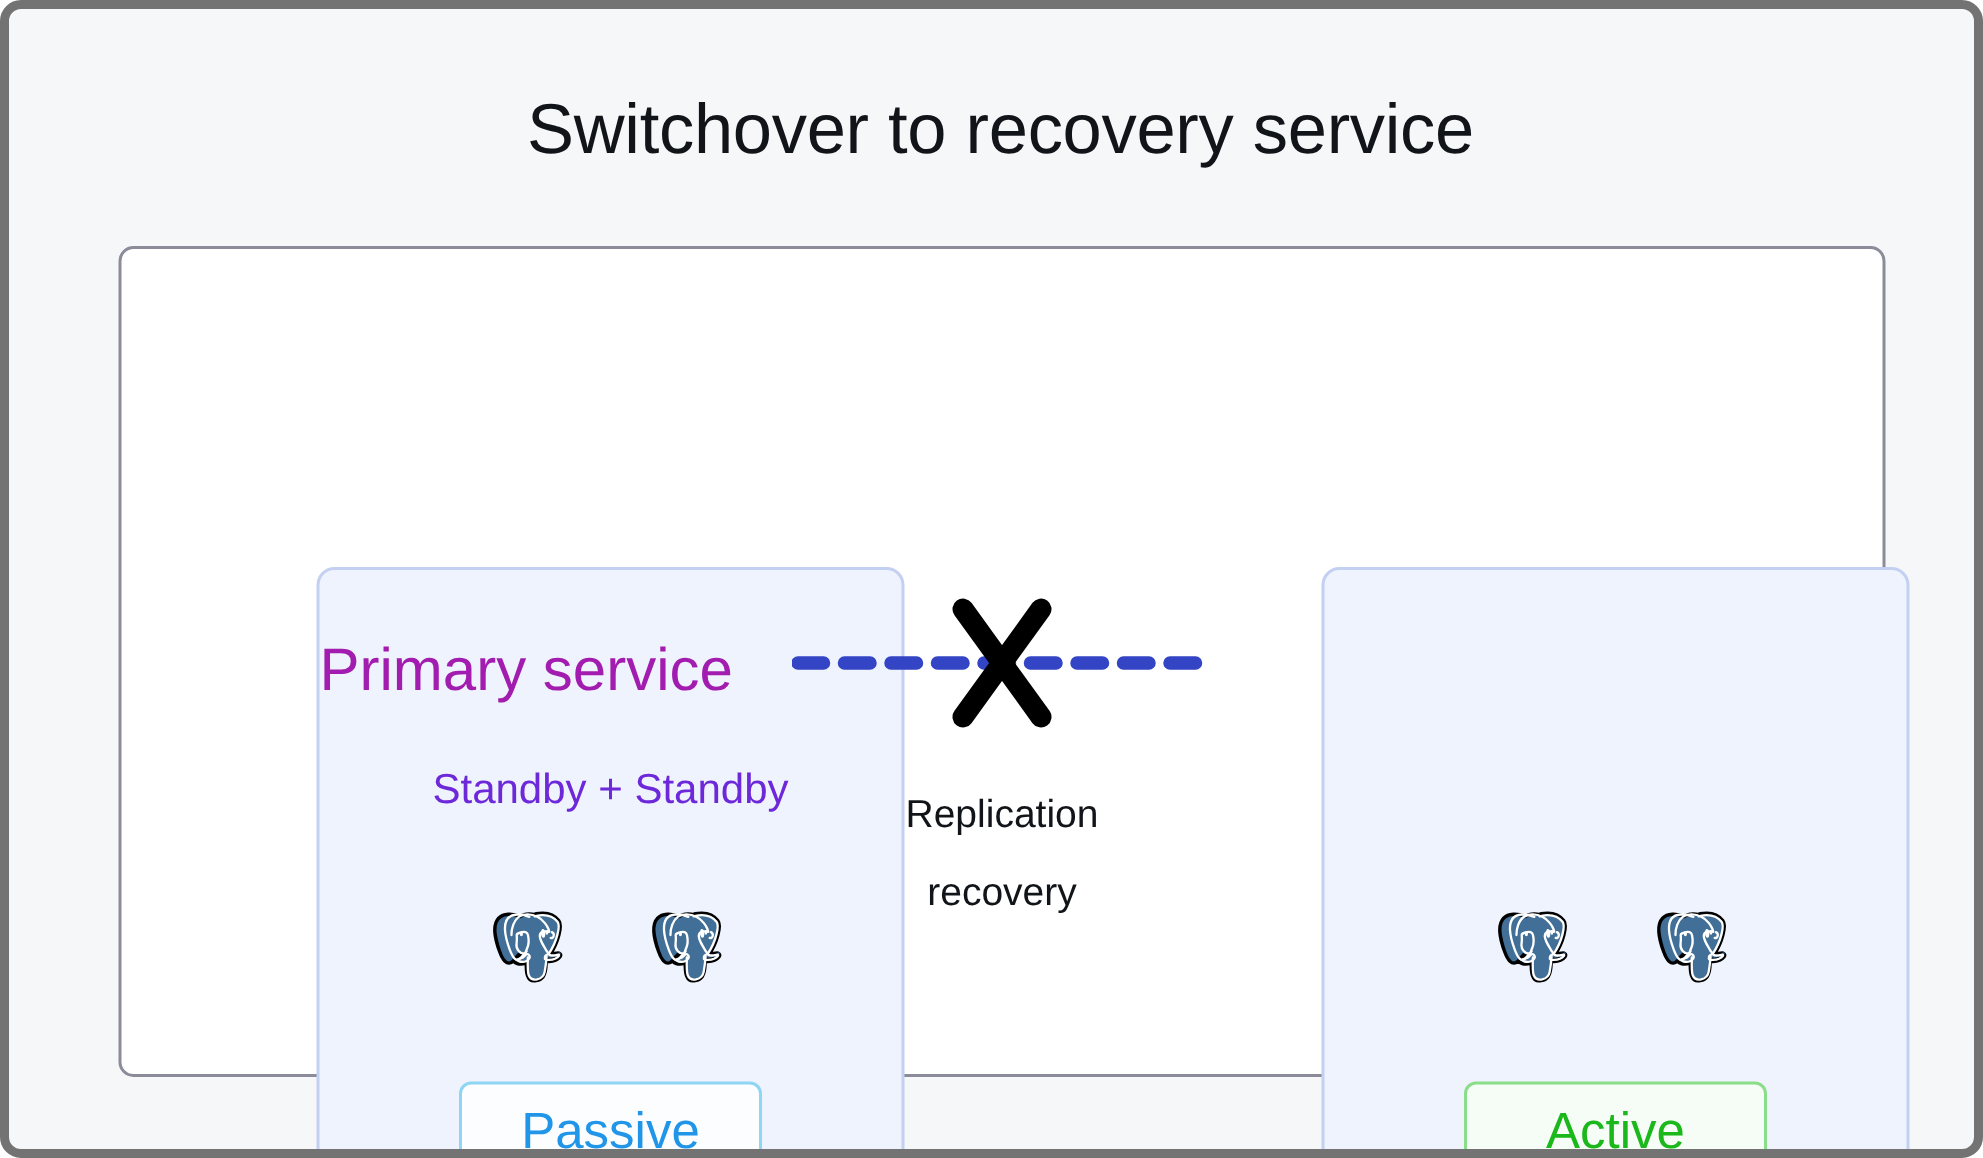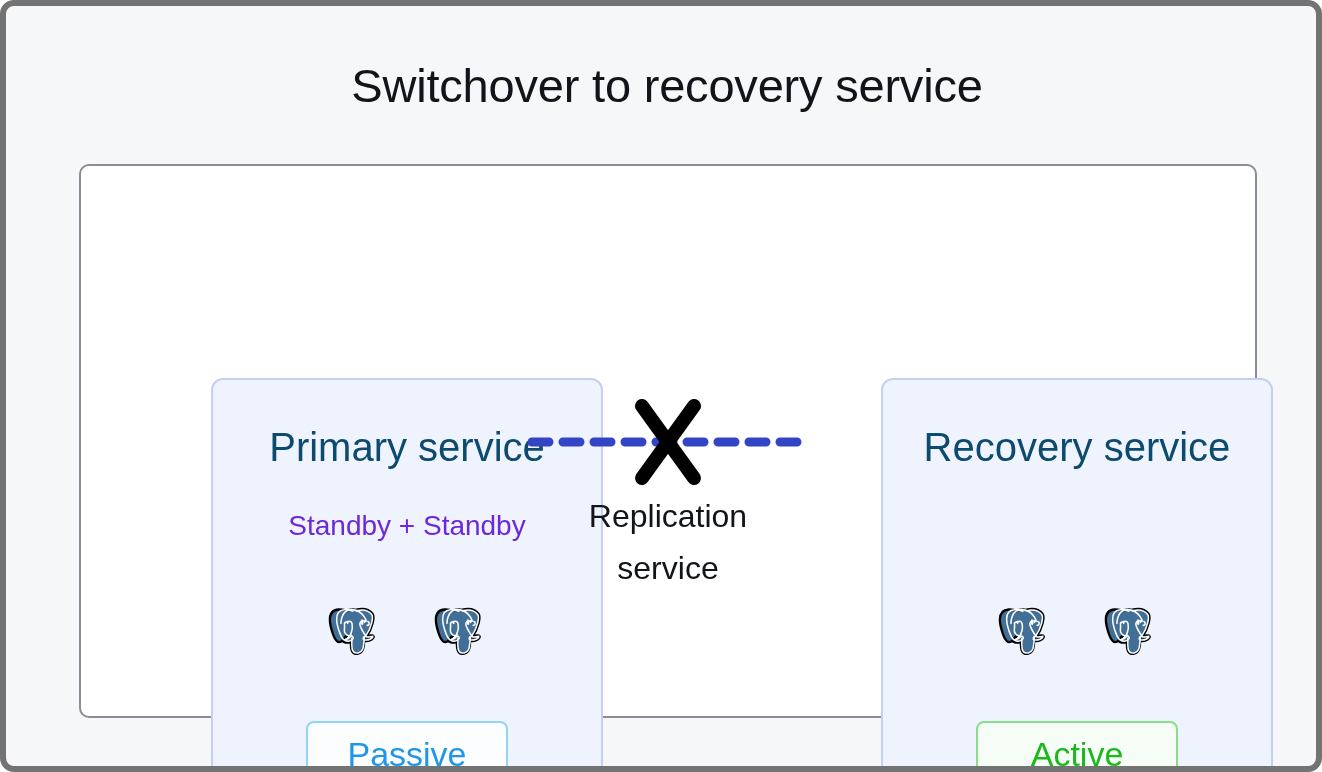--- a/index.html
+++ b/index.html
@@ -58,24 +58,23 @@
   }
 
   #panel-primary  { left: 130px; }
   #panel-recovery { left: 800px; }
 
   .panel-title {
     position: absolute;
     left: 0;
     top: 43px;
     width: 100%;
-    text-align: center;
     font-size: 40px;
     font-weight: 400;
-    color: #0c4a6e;
+    color: #a21caf;
     line-height: 48px;
     white-space: nowrap;
   }
 
   .panel-subtitle {
     position: absolute;
     left: 0;
     top: 128px;
     width: 100%;
     text-align: center;
@@ -132,24 +131,24 @@
     position: absolute;
     left: 522px;
     top: 388px;
     width: 280px;
     height: 96px;
   }
 
   #replication-caption {
     position: absolute;
     left: 492px;
-    top: 484px;
+    top: 510px;
     width: 340px;
     text-align: center;
-    font-size: 32px;
+    font-size: 26px;
     font-weight: 400;
     color: #111418;
     line-height: 52px;
   }
   #replication-caption span { display: block; }
 </style>
 </head>
 <body>
 
 <div id="frame">
@@ -206,21 +205,20 @@
             <path d="M45.9 29.4c0.9 0.33 1.45 1.46 1.24 2.53-0.21 1.07-1.11 1.66-2.01 1.33"></path>
           </g>
         </svg>
       </div>
 
       <div class="status-badge badge-passive">Passive</div>
     </div>
 
     <div class="service-panel" id="panel-recovery">
 
-      <div class="panel-title">Recovery service</div>
 
 
       <div class="node-row">
         <svg class="pg-elephant" viewBox="0 0 64 66">
           <g stroke="#000000" stroke-width="4.6" stroke-linecap="round" stroke-linejoin="round" fill="#416f97">
             <path d="M40.8 50.4c0.3-2.6 0.2-3 2.1-2.6l0.5 0.05c1.5 0.07 3.4-0.24 4.5-0.76 2.4-1.12 3.8-3 1.5-2.52-5.3 1.1-5.7-0.7-5.7-0.7 5.6-8.3 7.9-18.9 5.9-21.4-5.5-7.1-15.1-3.7-15.2-3.6l-0.05 0.01c-1.05-0.22-2.2-0.35-3.5-0.37-2.4-0.04-4.2 0.63-5.6 1.67 0 0-17-7-16.2 8.8 0.17 3.36 4.8 25.4 10.4 18.7 2-2.4 4-4.5 4-4.5 0.95 0.63 2.1 0.95 3.3 0.84l0.1-0.08c-0.03 0.3-0.02 0.6 0.04 0.96-1.4 1.56-1 1.83-3.8 2.4-2.85 0.59-1.18 1.63-0.08 1.9 1.33 0.34 4.4 0.81 6.5-2.12l-0.08 0.33c0.55 0.44 0.5 3.2 0.6 5.2 0.07 1.98 0.2 3.83 0.6 4.92 0.4 1.09 0.88 3.9 4.6 3.1 3.1-0.67 5.5-1.63 5.7-10.6"></path>
           </g>
           <path d="M49.4 44.6c-5.3 1.1-5.7-0.7-5.7-0.7 5.6-8.3 7.9-18.9 5.9-21.4-5.5-7.1-15.1-3.7-15.2-3.6l-0.05 0.01c-1.05-0.22-2.2-0.35-3.5-0.37-2.4-0.04-4.2 0.63-5.6 1.67 0 0-17-7-16.2 8.8 0.17 3.36 4.8 25.4 10.4 18.7 2-2.4 4-4.5 4-4.5 0.95 0.63 2.1 0.95 3.3 0.84l0.1-0.08c-0.03 0.3-0.02 0.6 0.04 0.96-1.4 1.56-1 1.83-3.8 2.4-2.85 0.59-1.18 1.63-0.08 1.9 1.33 0.34 4.4 0.81 6.5-2.12l-0.08 0.33c0.55 0.44 0.94 2.86 0.87 5.06-0.07 2.2-0.12 3.7 0.35 4.88 0.47 1.18 0.94 3.84 4.95 2.98 3.35-0.72 5.1-2.58 5.33-5.69 0.17-2.2 0.55-1.88 0.58-3.85l0.3-0.93c0.36-2.98 0.06-3.94 2.12-3.49l0.5 0.04c1.5 0.07 3.48-0.24 4.64-0.78 2.5-1.16 3.98-3.1 1.52-2.59z" fill="#416f97"></path>
           <g fill="#ffffff">
             <path d="M29.9 46.2c-0.15 5.2 0.03 10.5 0.54 11.8 0.51 1.3 1.6 3.76 5.61 2.9 3.35-0.72 4.57-2.11 5.1-5.18 0.39-2.26 1.14-8.55 1.24-9.84" fill="none" stroke="#ffffff" stroke-width="1.55" stroke-linecap="round" stroke-linejoin="round"></path>
@@ -268,16 +266,16 @@
   <svg id="replication-link" viewBox="0 0 280 96">
     <line x1="4" y1="48" x2="276" y2="48" stroke="#3344c4" stroke-width="9" stroke-linecap="round" stroke-dasharray="17 14"></line>
     <g stroke="#000000" stroke-width="14" stroke-linecap="round">
       <line x1="114" y1="12" x2="166" y2="84"></line>
       <line x1="166" y1="12" x2="114" y2="84"></line>
     </g>
   </svg>
 
   <div id="replication-caption">
     <span>Replication</span>
-    <span>service</span>
+    <span>recovery</span>
   </div>
 
 </div>
 
 </body></html>

